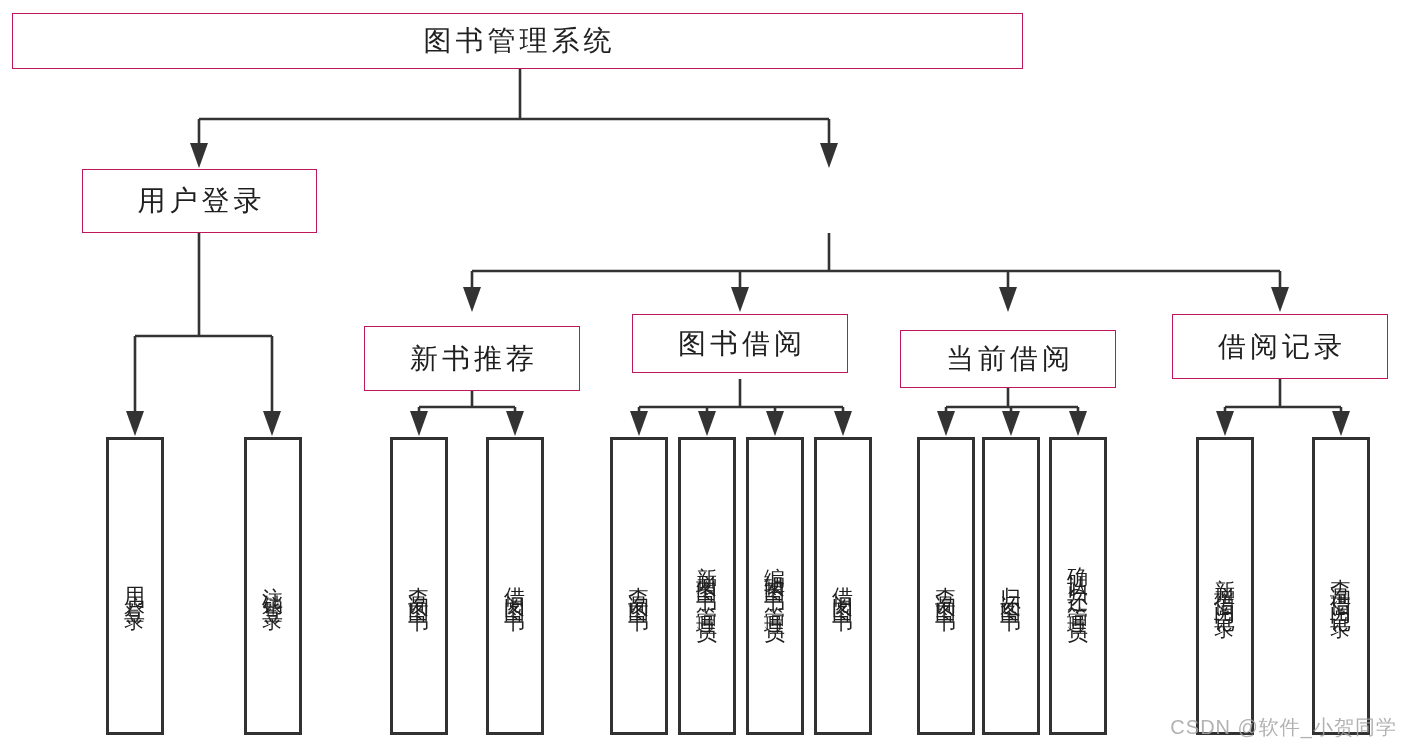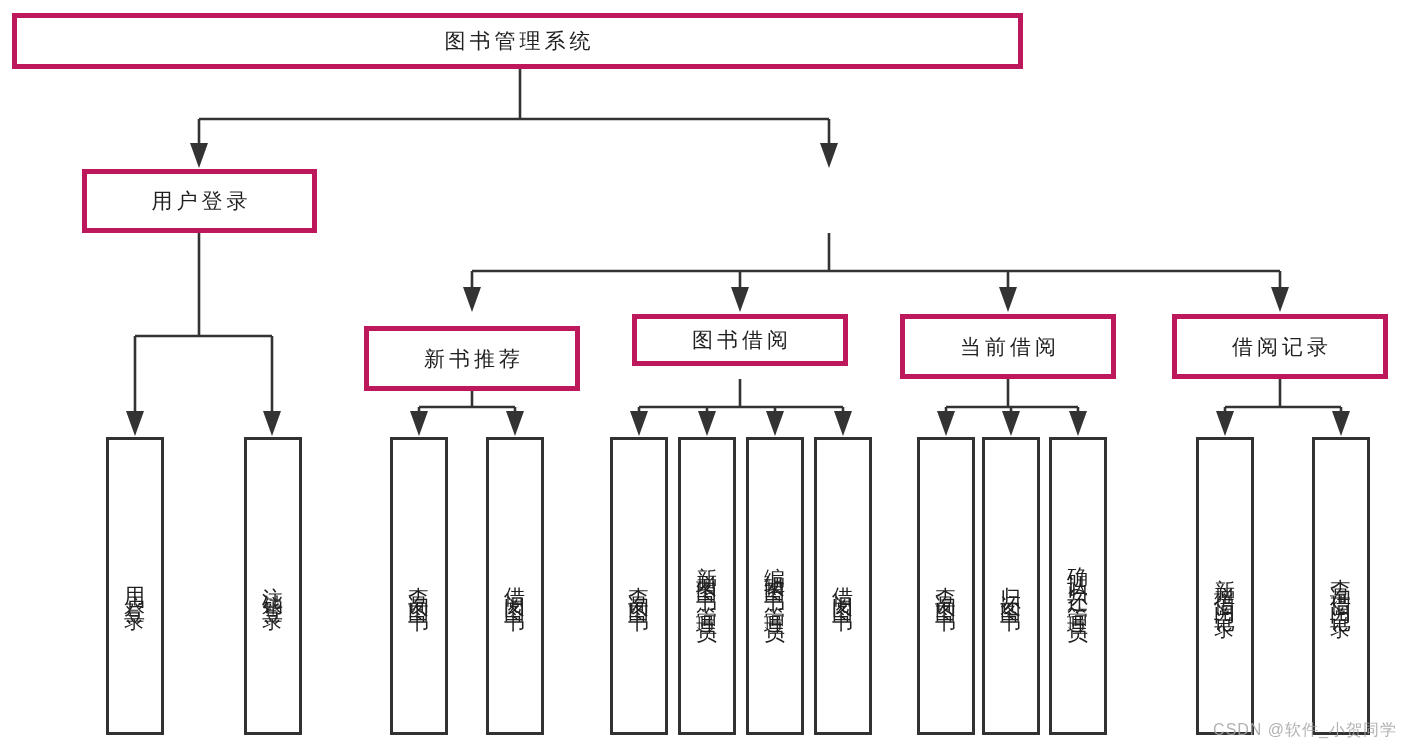--- a/index.html
+++ b/index.html
@@ -8,24 +8,24 @@
     width:1405px;height:747px;
     background:#ffffff;
     font-family:"Liberation Sans", sans-serif;
     color:#1f1f1f;
     overflow:hidden;
   }
   #connectors{position:absolute;left:0;top:0;width:1405px;height:747px;}
   .hbox{
     position:absolute;
     box-sizing:border-box;
-    border:5px solid #be185d;
+    border:1px solid #be185d;
     background:#ffffff;
     display:flex;align-items:center;justify-content:center;
-    font-size:21px;
+    font-size:28px;
     letter-spacing:4px;
     text-indent:4px;
     white-space:nowrap;
     color:#1f1f1f;
   }
   .vbox{
     position:absolute;
     box-sizing:border-box;
     border:3px solid #323232;
     background:#ffffff;
@@ -33,21 +33,21 @@
     writing-mode:vertical-rl;
     text-orientation:mixed;
     font-size:21px;
     letter-spacing:8px;
     line-height:1;
     color:#1f1f1f;
   }
   .watermark{
     position:absolute;
     right:8px;bottom:6px;
-    font-size:16px;
+    font-size:20px;
     color:rgba(165,165,165,0.85);
     letter-spacing:1px;
     white-space:nowrap;
     pointer-events:none;
     text-align:right;
   }
 </style>
 </head>
 <body>
 
@@ -84,22 +84,22 @@
       <polygon points="1216,411 1234,411 1225,436"></polygon>
       <polygon points="1332,411 1350,411 1341,436"></polygon>
     </g>
   </svg>
 
   <div class="hbox" style="left:12px;top:13px;width:1011px;height:56px">图书管理系统</div>
 
   <div class="hbox" style="left:82px;top:169px;width:235px;height:64px">用户登录</div>
 
   <div class="hbox" style="left:364px;top:326px;width:216px;height:65px">新书推荐</div>
-  <div class="hbox" style="left:632px;top:314px;width:216px;height:52px">图书借阅</div>
-  <div class="hbox" style="left:900px;top:314px;width:216px;height:65px">当前借阅</div>
+  <div class="hbox" style="left:632px;top:314px;width:216px;height:59px">图书借阅</div>
+  <div class="hbox" style="left:900px;top:330px;width:216px;height:58px">当前借阅</div>
   <div class="hbox" style="left:1172px;top:314px;width:216px;height:65px">借阅记录</div>
 
   <div class="vbox" style="left:106px;top:437px;width:58px;height:298px">用户登录</div>
   <div class="vbox" style="left:244px;top:437px;width:58px;height:298px">注销登录</div>
 
   <div class="vbox" style="left:390px;top:437px;width:58px;height:298px">查询图书</div>
   <div class="vbox" style="left:486px;top:437px;width:58px;height:298px">借阅图书</div>
 
   <div class="vbox" style="left:610px;top:437px;width:58px;height:298px">查询图书</div>
   <div class="vbox" style="left:678px;top:437px;width:58px;height:298px">新增图书（管理员）</div>

